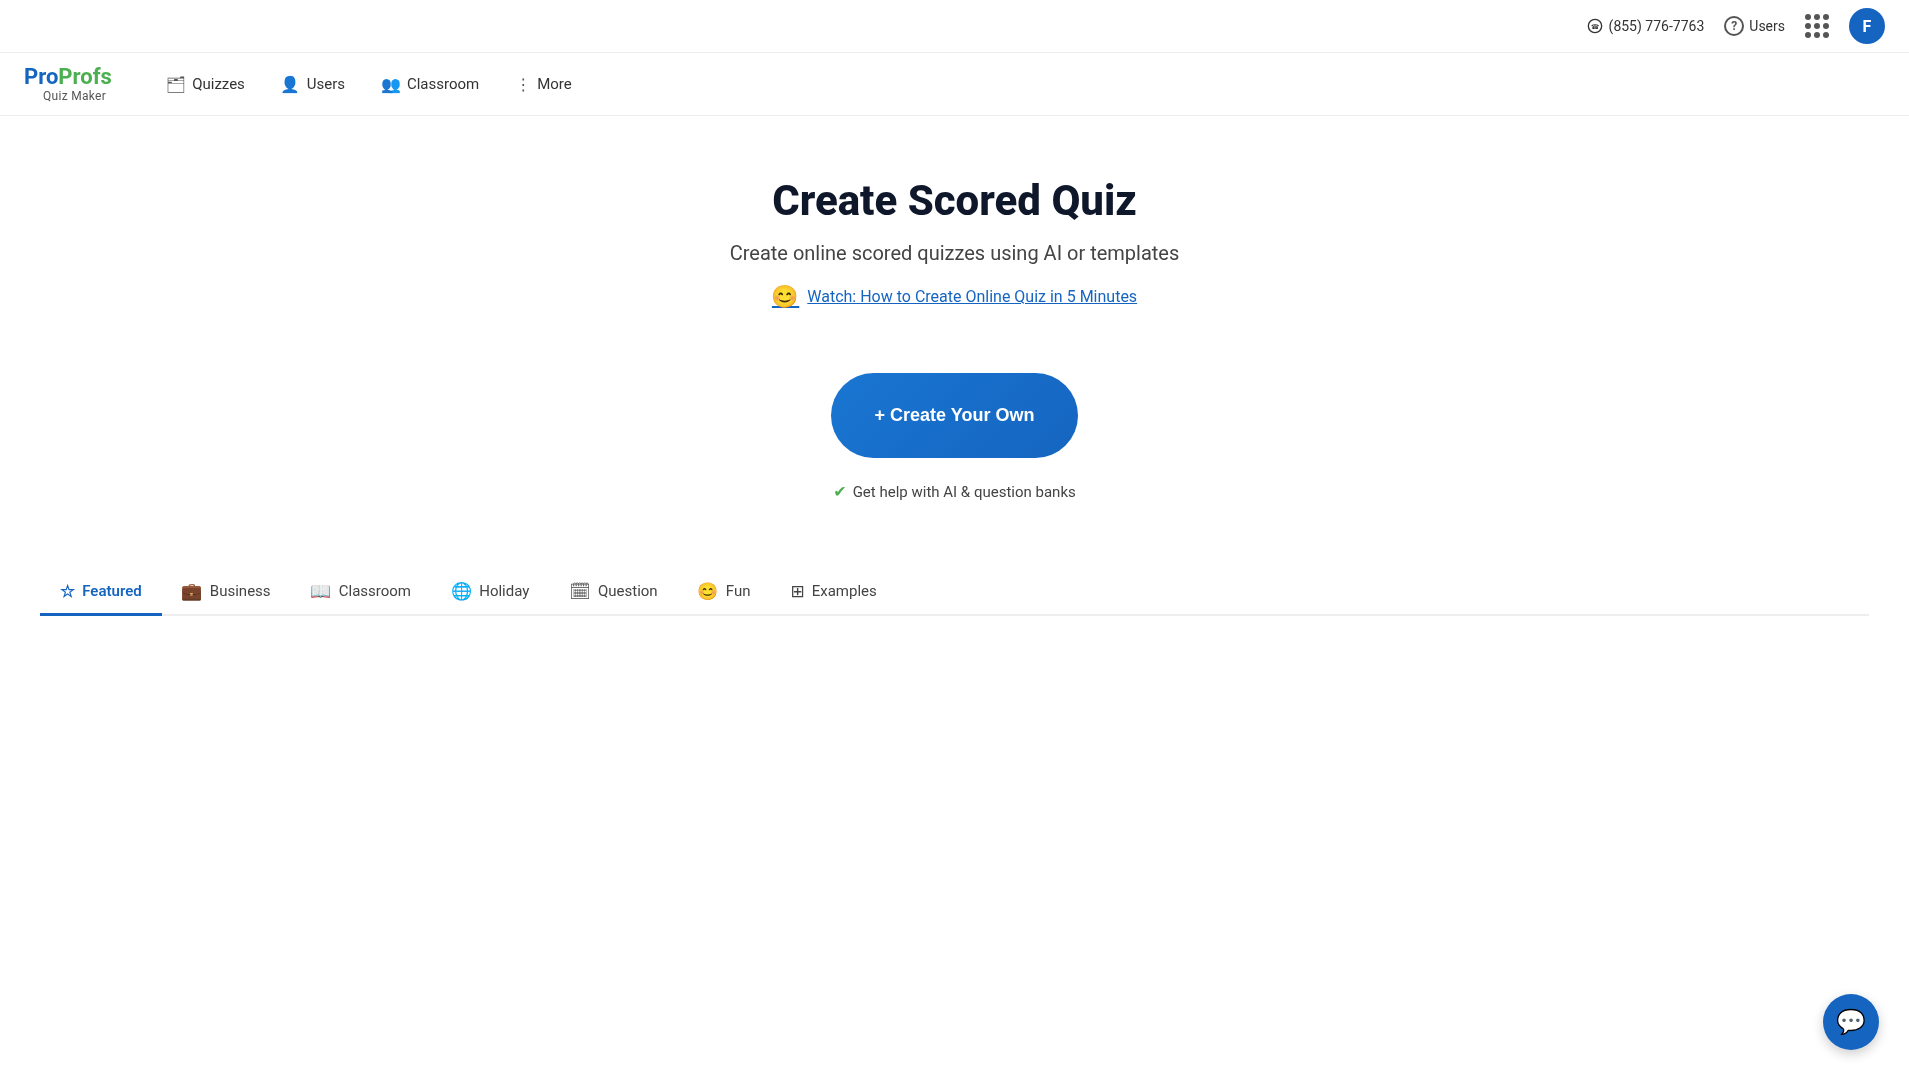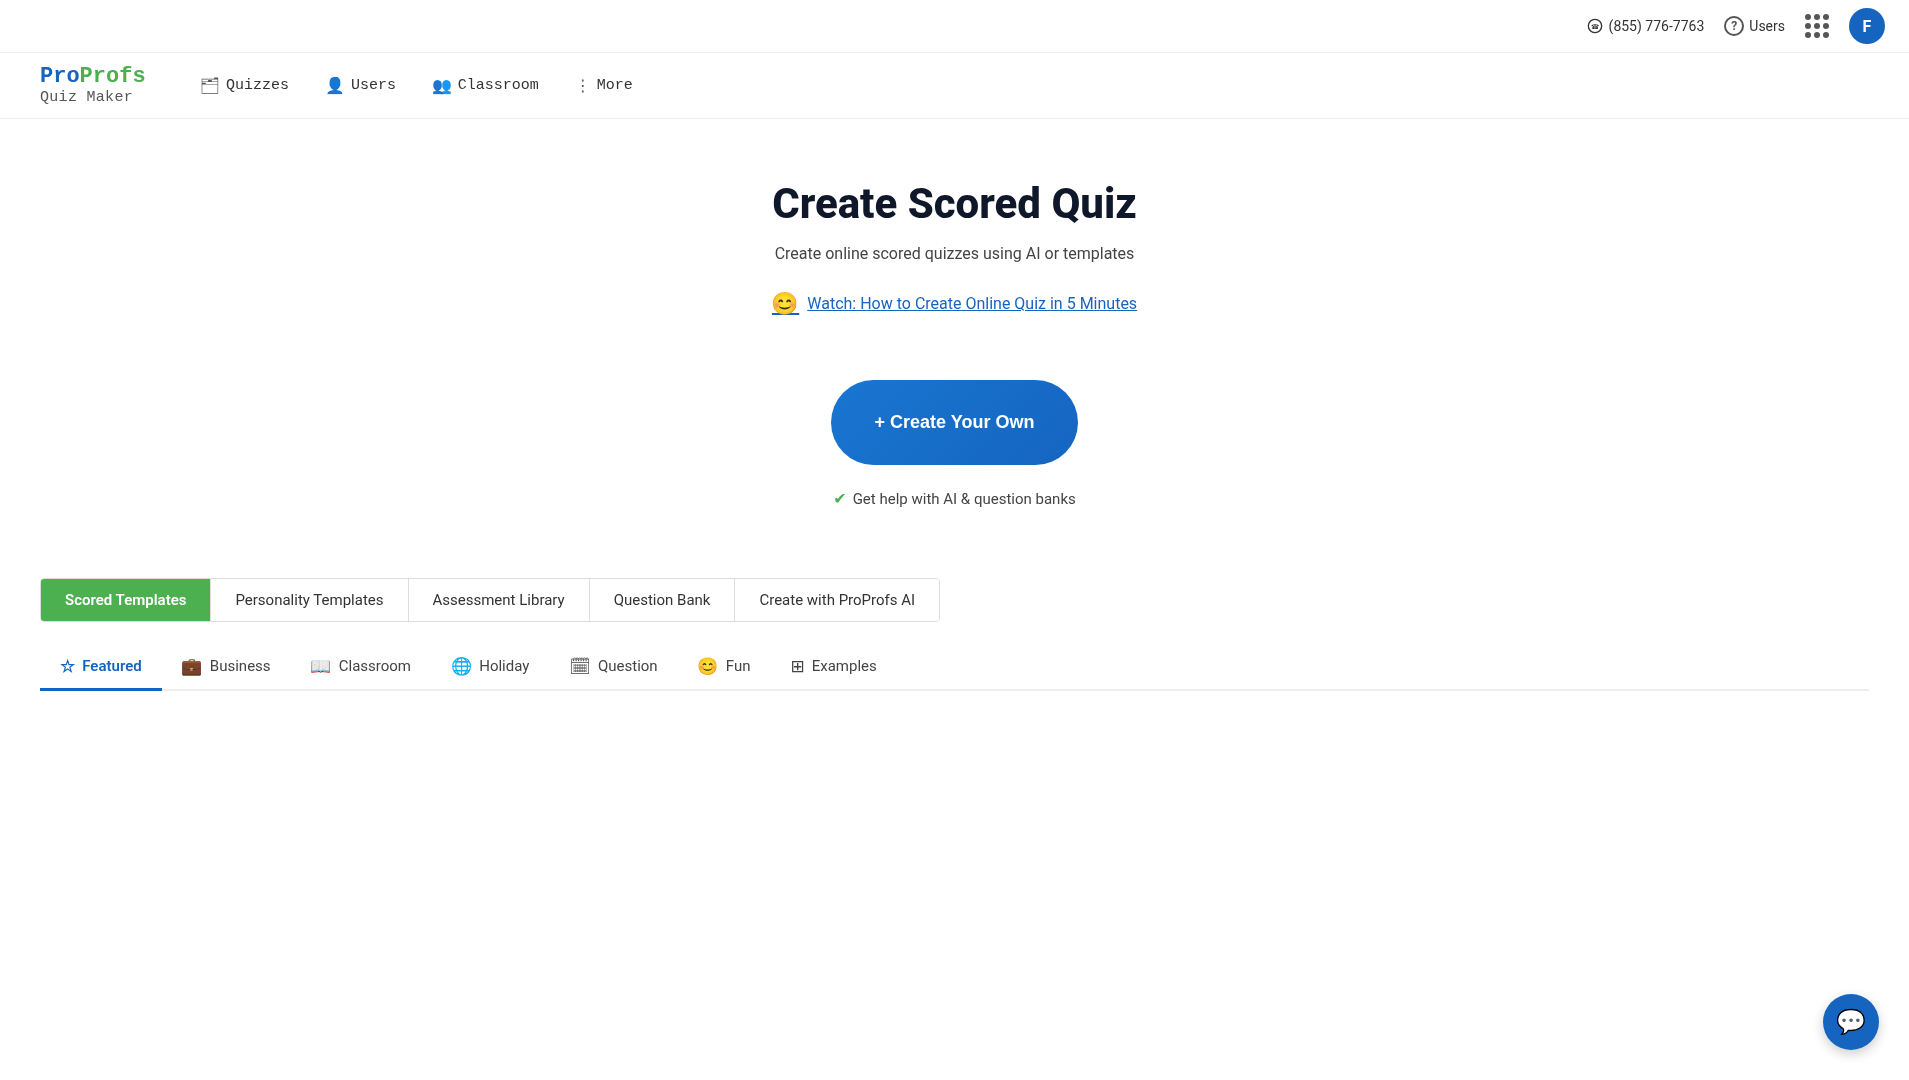--- a/index.html
+++ b/index.html
@@ -50,43 +50,43 @@
       color: #fff;
       font-weight: 700;
       font-size: 16px;
       cursor: pointer;
     }
 
     
     .navbar {
       display: flex;
       align-items: center;
-      padding: 12px 40px;
+      padding: 12px 24px;
       border-bottom: 1px solid #eee;
       background: #fff;
       gap: 0;
-      font-family: Liberation Mono, monospace;
     }
     .logo {
       display: flex;
       flex-direction: column;
       margin-right: 40px;
       text-decoration: none;
     }
     .logo-top {
       font-size: 22px;
       font-weight: 700;
       line-height: 1.1;
     }
     .logo-pro { color: #1565c0; }
     .logo-profs { color: #4caf50; }
     .logo-sub {
-      font-size: 15px;
+      font-size: 12px;
       color: #555;
       letter-spacing: 0.3px;
+      margin-left: 19px;
     }
     .nav-items {
       display: flex;
       align-items: center;
       gap: 8px;
       list-style: none;
     }
     .nav-item {
       display: flex;
       align-items: center;
@@ -108,23 +108,23 @@
       padding: 60px 20px 40px;
       background: #fff;
     }
     .hero-title {
       font-size: 42px;
       font-weight: 800;
       color: #0f172a;
       margin-bottom: 16px;
     }
     .hero-subtitle {
-      font-size: 16px;
+      font-size: 20px;
       color: #444;
-      margin-bottom: 28px;
+      margin-bottom: 19px;
     }
     .hero-watch {
       display: inline-flex;
       align-items: center;
       gap: 8px;
       color: #1565c0;
       font-size: 16px;
       cursor: pointer;
       margin-bottom: 36px;
       text-decoration: underline;
@@ -315,27 +315,20 @@
   <div>
     <button class="hero-btn">+ Create Your Own</button>
   </div>
   <div class="hero-ai-note" style="margin-top:10px;">
     <span class="check-icon">✔</span>
     <span>Get help with AI &amp; question banks</span>
   </div>
 </section>
 
 <div class="tabs-section">
-  <div class="main-tabs">
-    <div class="main-tab active">Scored Templates</div>
-    <div class="main-tab">Personality Templates</div>
-    <div class="main-tab">Assessment Library</div>
-    <div class="main-tab">Question Bank</div>
-    <div class="main-tab">Create with ProProfs AI</div>
-  </div>
 
   <div class="sub-tabs">
     <div class="sub-tab active">
       <span class="sub-tab-icon">☆</span>
       <span>Featured</span>
     </div>
     <div class="sub-tab">
       <span class="sub-tab-icon">💼</span>
       <span>Business</span>
     </div>

